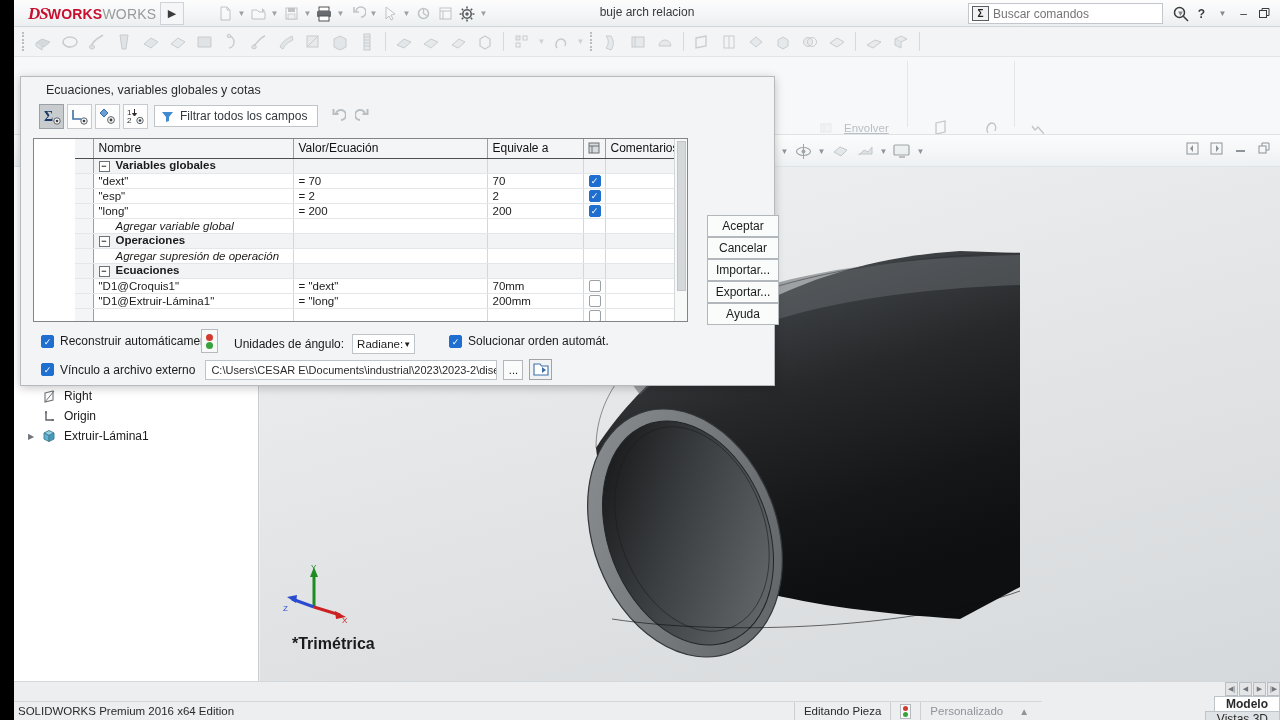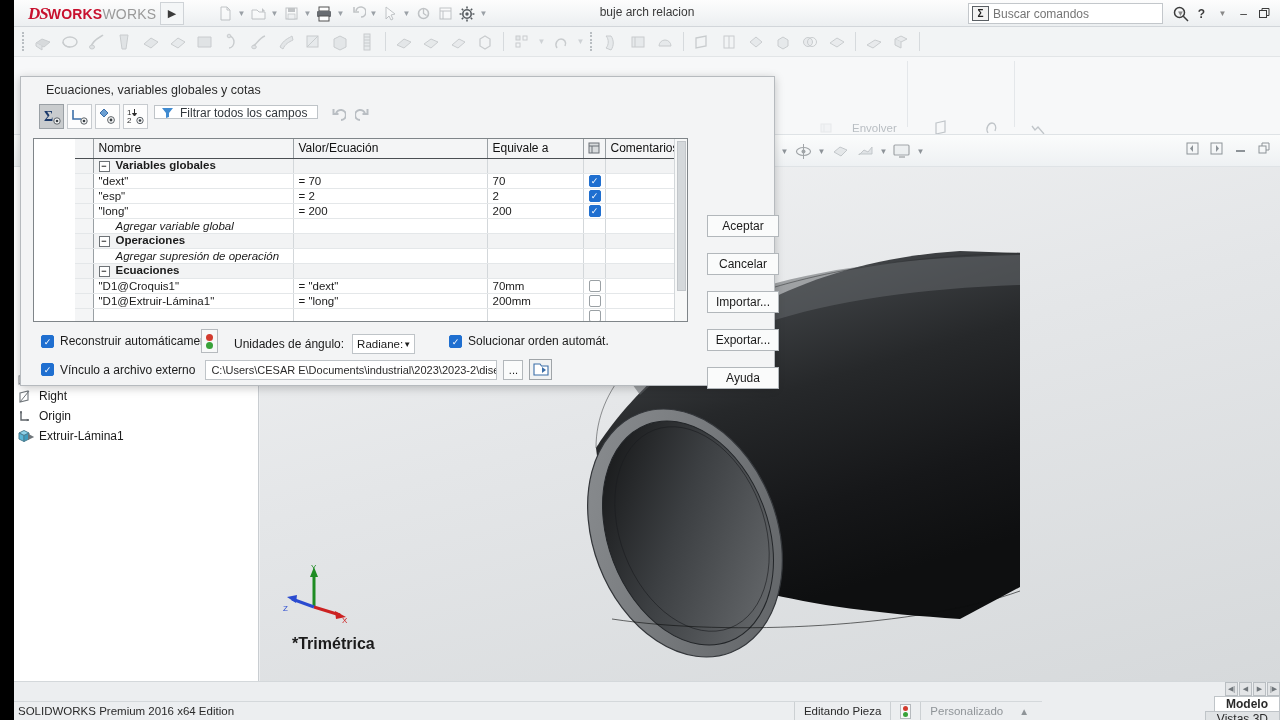--- a/index.html
+++ b/index.html
@@ -80,22 +80,22 @@
   .cs-dot { width:4px; height:19px; display:flex; flex-direction:column;
      justify-content:space-between; margin:0 3px; }
   .cs-dot i { display:block; width:2px; height:2px; background:#b9bec2; }
 
   
   .ribbon {
     position:absolute; left:0; top:57px; width:1266px; height:78px;
     background:#f7f8f9; border-bottom:1px solid #dfe3e6;
     overflow:hidden;
   }
-  .rib-item { position:absolute; display:flex; align-items:center; gap:19px;
-      color:#b9bec3; font-size:11.5px; }
+  .rib-item { position:absolute; display:flex; align-items:center; gap:11px;
+      color:#b9bec3; font-size:11.5px;text-decoration:underline; }
   .rib-item .gi { opacity:.28; }
   .rib-grp { position:absolute; top:4px; width:1px; height:66px; background:#e4e7ea; }
   .rib-big { position:absolute; text-align:center; color:#b4b9be; font-size:11.5px; line-height:13px; }
 
   
   .viewtb {
     position:absolute; left:0; top:135px; width:1266px; height:32px;
     background:linear-gradient(#fbfcfc,#eef1f3); border-bottom:1px solid #dfe3e6;
   }
   .vt-icons { position:absolute; left:740px; top:4px; display:flex; align-items:center; gap:1px; }
@@ -106,21 +106,21 @@
   .vt-rb { width:15px; height:15px; display:flex; align-items:center; justify-content:center;
       color:#6d7378; font-size:11px; }
 
   
   .fmpanel {
     position:absolute; left:0; top:167px; width:245px; height:514px;
     background:#fff; border-right:1px solid #c9cdd1;
   }
   .fm-tree { position:absolute; left:0; top:205px; width:245px; }
   .fm-row { height:20px; display:flex; align-items:center; font-size:12px; color:#1b1b1b;
-     padding-left:2px; gap:7px; }
+     padding-left:2px; gap:7px;margin-left:25px; }
   .fm-exp { position:absolute; left:14px; font-size:8px; color:#6f757a; }
   .fm-ico { width:16px; height:16px; display:flex; align-items:center; justify-content:center; }
 
   
   .railstrip { position:absolute; left:0; top:167px; width:14px; height:514px; background:#eceef0; }
   .rail-mark { position:absolute; left:3px; width:9px; height:9px; color:#8b9197; font-size:7px; }
 
   
   .graphics {
     position:absolute; left:246px; top:167px; width:1020px; height:514px;
@@ -162,22 +162,22 @@
     background:#f3f4f5; border:1px solid #b6babe;
     box-shadow:0 2px 9px rgba(0,0,0,.22);
   }
   .dlg-title { position:absolute; left:10px; top:6px; font-size:12.5px; color:#2b2b2b;margin-left:15px; }
   .dlg-toolbar { position:absolute; left:0; top:25px; width:755px; height:36px; }
   .tgroup { position:absolute; left:18px; top:2px; display:flex; gap:3px; }
   .tbtn { width:25px; height:25px; border:1px solid #c7cbcf; background:#fdfdfd;
      display:flex; align-items:center; justify-content:center; }
   .tbtn.pressed { background:#c9ccce; border-color:#9aa0a5; }
   .filterbox {
-    position:absolute; left:133px; top:3px; width:164px; height:14px;
-    background:#fff; border:1px solid #bfc4c8; display:flex; align-items:flex-start; gap:6px;
+    position:absolute; left:133px; top:3px; width:164px; height:22px;
+    background:#fff; border:1px solid #bfc4c8; display:flex; align-items:center; gap:6px;
     padding-left:6px;
   }
   .filterbox .ftxt { font-size:12px; color:#32383d; }
   .undo-redo { position:absolute; left:305px; top:3px; display:flex; gap:5px; }
   .urb { width:22px; height:22px; display:flex; align-items:center; justify-content:center;
      color:#b9bec3; font-size:15px; }
 
   
   .gridwrap {
     position:absolute; left:12px; top:61px; width:655px; height:184px;
@@ -216,21 +216,21 @@
   .grid-scroll {
     position:absolute; right:0px; top:0px; width:13px; height:182px; background:#f7f8f8;
     border-left:1px solid #d3d7da;
   }
   .grid-scroll .thumb { position:absolute; left:2px; top:2px; width:9px; height:150px;
       background:#d4d8db; border:1px solid #c2c6ca; }
 
   
   .dlg-buttons { position:absolute; left:686px; top:138px; width:72px; }
   .dbtn {
-    width:72px; height:22px; margin-bottom:16px; border:1px solid #b2b7bb; background:#fafbfb;
+    width:72px; height:22px; margin-bottom:0; border:1px solid #b2b7bb; background:#fafbfb;
     font-family:inherit; font-size:12px; color:#1b1b1b; display:flex;
     align-items:center; justify-content:center;
   }
 
   
   .dlg-opts { position:absolute; left:0; top:252px; width:755px; height:58px; }
   .optrow { position:absolute; display:flex; align-items:center; font-size:12px; color:#1b1b1b; }
   .chk {
     width:13px; height:13px; border:1px solid #1f6fd0; background:#1f6fd0; border-radius:2px;
     color:#fff; font-size:9px; line-height:12px; text-align:center; margin-right:6px;

